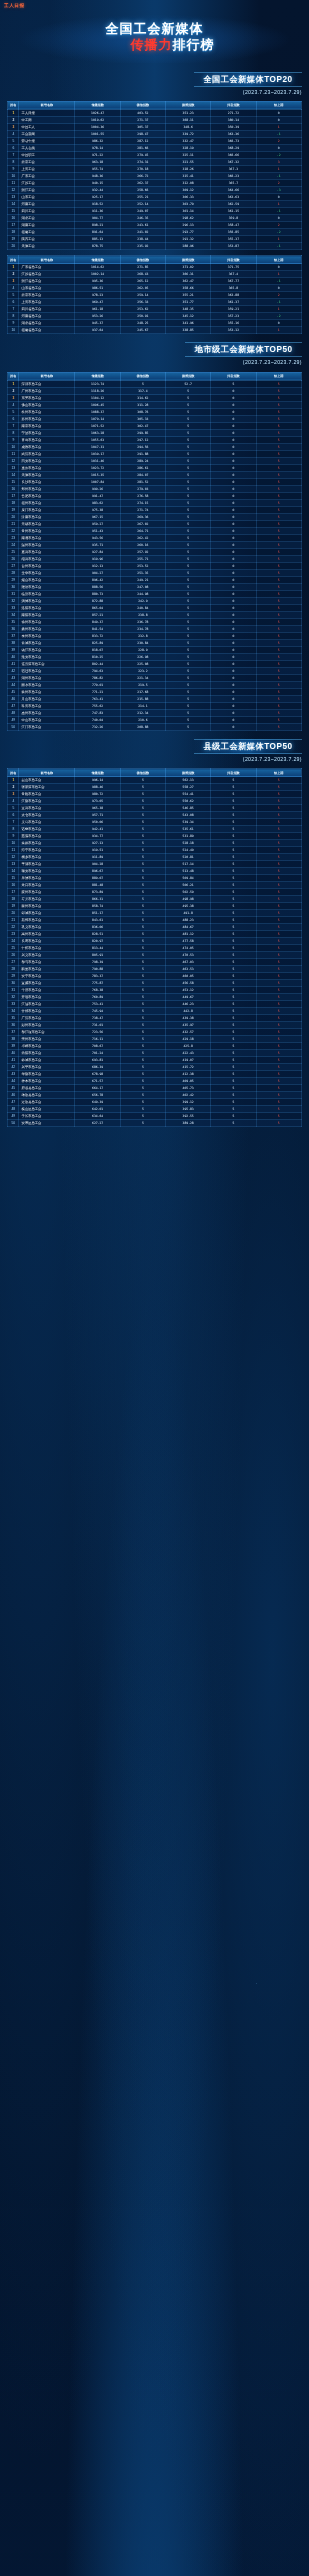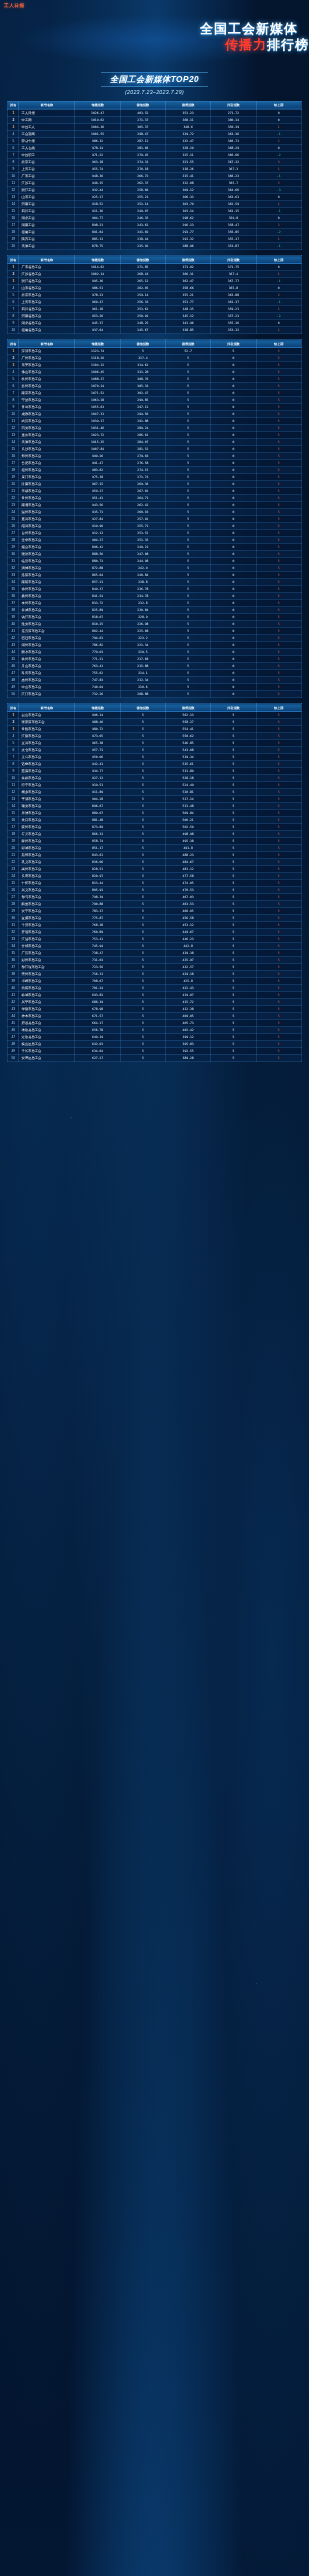--- a/index.html
+++ b/index.html
@@ -40,21 +40,21 @@
   
   .topbar{height:11.3px;display:flex;align-items:center;padding-left:4.1px;}
   .logo{
     font-size:4.6px;color:#ff6a3d;letter-spacing:0.5px;font-weight:bold;
     text-shadow:0 0 3.1px rgba(255,90,40,.7);
   }
   .banner{
     position:relative;
     height:52px;
     margin:0 0 3.1px 0;
-    display:flex;flex-direction:column;align-items:flex-end;justify-content:center;
+    display:flex;flex-direction:column;align-items:center;justify-content:center;
     background:
       radial-gradient(ellipse at 50% 55%, rgba(20,90,170,.55) 0%, rgba(3,18,42,0) 62%);
   }
   .banner h1{
     margin:0;
     font-size:13px;
     line-height:1.25;
     font-weight:bold;
     text-align:center;
     letter-spacing:1px;
@@ -63,22 +63,21 @@
   }
   .banner h1 .l2{display:block;}
   .banner h1 .red{color:#ff3a2f;text-shadow:0 0 5.2px rgba(255,80,60,.8);padding-left:36px;}
 
   
   .section{margin:0 0 5.2px 0;padding:0 7.2px;}
   .sec-head{
     position:relative;
     margin:6.2px 0 3.1px 0;
     padding:2.1px 0 3.1px 0;
-    text-align:center;
-    font-style:italic;
+    text-align:right;
   }
   .sec-title{
     display:inline-block;
     font-size:8.2px;font-weight:bold;letter-spacing:0.5px;
     color:#ffffff;
     text-shadow:0 0 4.1px rgba(70,180,255,.9);
     padding:1px 9.3px;
     border-top:0.5px solid rgba(90,190,255,.45);
     border-bottom:0.5px solid rgba(90,190,255,.45);
     background:linear-gradient(90deg,rgba(10,70,140,0) 0%,rgba(16,98,180,.55) 50%,rgba(10,70,140,0) 100%);
@@ -472,20 +471,21 @@
                 <td class="num">937.64</td>
                 <td class="num">245.67</td>
                 <td class="num">338.85</td>
                 <td class="num">353.12</td>
                 <td class="num up">1</td>
               </tr>
             </tbody>
           </table>
         </div>
         <div class="section">
+          <div class="sec-head"><div class="sec-title">地市级工会新媒体TOP50</div><div class="sec-sub">(2023.7.23~2023.7.29)</div></div>
           <table class="tbl">
             <colgroup>
               <col class="c-rank">
               <col class="c-name">
               <col class="c-n">
               <col class="c-n">
               <col class="c-n">
               <col class="c-n">
               <col class="c-n">
             </colgroup>
@@ -948,20 +948,21 @@
                 <td class="num">732.26</td>
                 <td class="num">208.88</td>
                 <td class="num">5</td>
                 <td class="num">0</td>
                 <td class="num up">5</td>
               </tr>
             </tbody>
           </table>
         </div>
         <div class="section">
+          <div class="sec-head"><div class="sec-title">县级工会新媒体TOP50</div><div class="sec-sub">(2023.7.23~2023.7.29)</div></div>
           <table class="tbl">
             <colgroup>
               <col class="c-rank">
               <col class="c-name">
               <col class="c-n">
               <col class="c-n">
               <col class="c-n">
               <col class="c-n">
               <col class="c-n">
             </colgroup>

